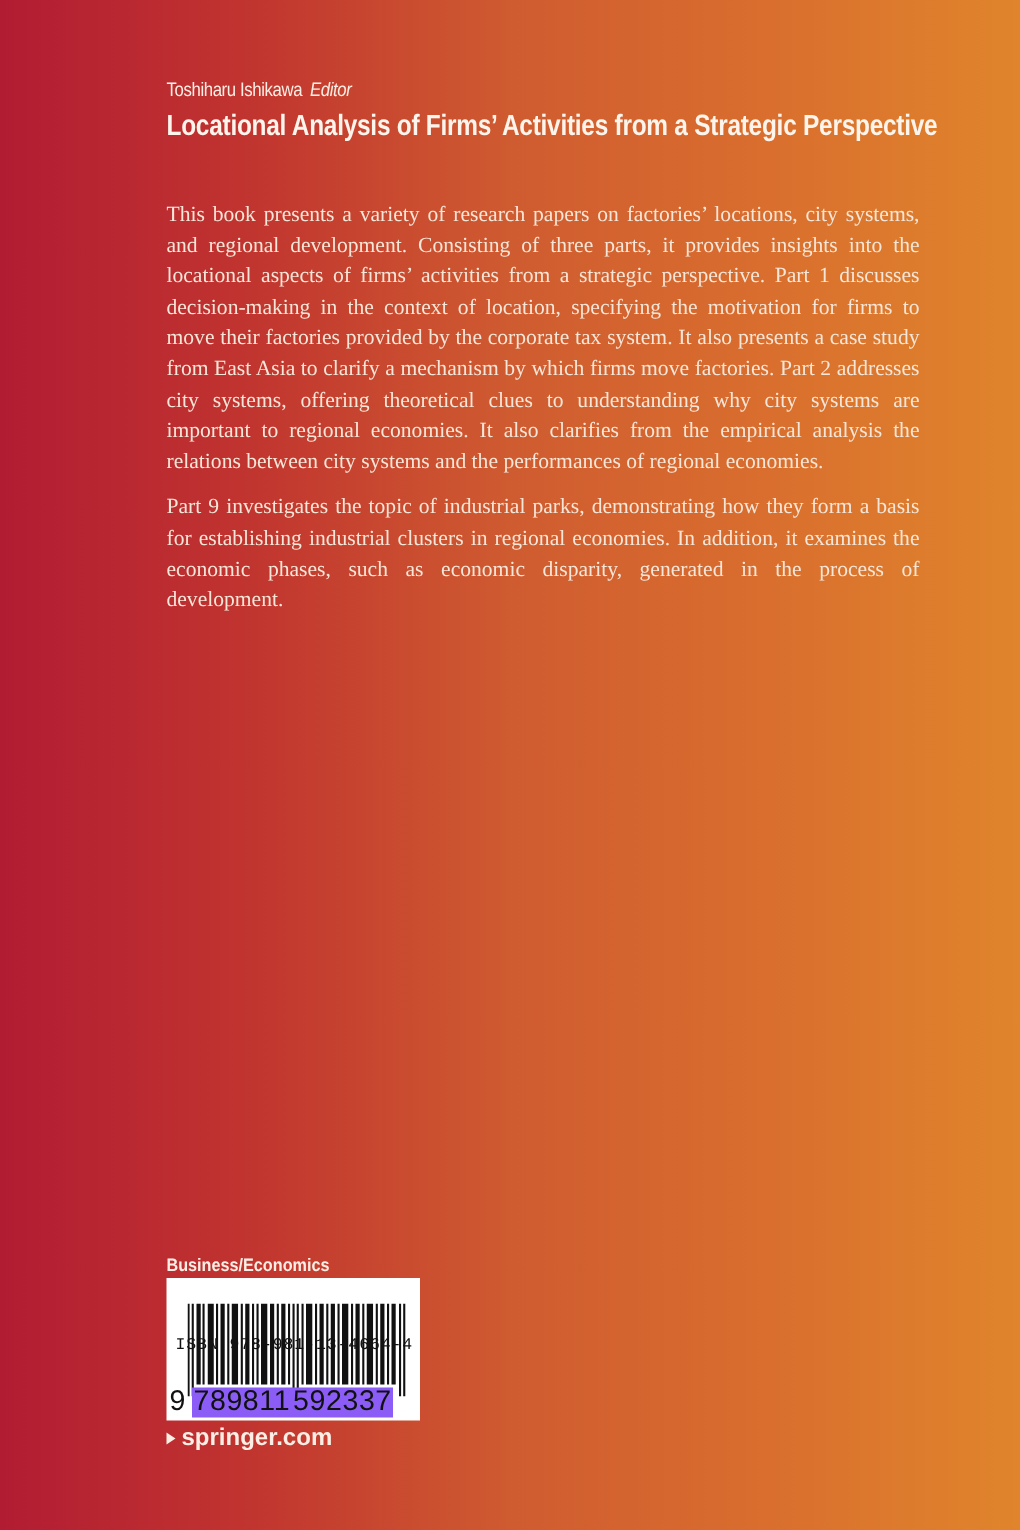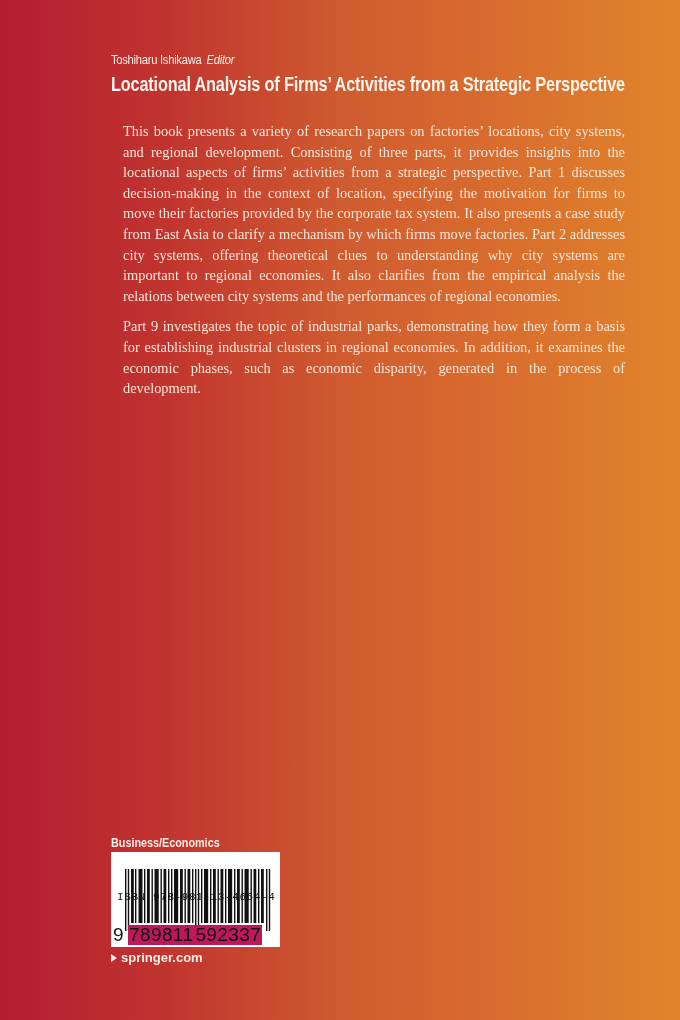--- a/index.html
+++ b/index.html
@@ -39,28 +39,27 @@
       font-weight: bold;
       color: #fdf4ec;
       white-space: nowrap;
       transform: scaleX(0.835);
       transform-origin: left top;
       letter-spacing: -0.2px;
     }
     .blurb {
       position: absolute;
       left: 111px;
-      top: 121px;
+      top: 133px;
       width: 502px;
       color: #f6e6d8;
       font-size: 14.4px;
       line-height: 20.6px;
       text-align: justify;
       hyphens: manual;
-      margin-left: 12px;
     }
     .blurb p {
       margin: 0 0 10px 0;
       text-align: justify;
     }
     .category {
       position: absolute;
       left: 111px;
       top: 836px;
       font-family: "Liberation Sans", "DejaVu Sans", sans-serif;
@@ -107,30 +106,30 @@
       color: #111;
       white-space: nowrap;
       line-height: 20px;
     }
     .bar-digits .lead {
       display: inline-block;
       width: 15px;
     }
     .bar-digits .grp {
       display: inline-block;
-      background: #be185d;
+      background: #8b5cf6;
       letter-spacing: 0.4px;
       padding: 0 1px;
     }
     .publisher-link {
       position: absolute;
       left: 111px;
       top: 950px;
       font-family: "Liberation Sans", "DejaVu Sans", sans-serif;
-      font-size: 13px;
+      font-size: 16px;
       font-weight: bold;
       color: #fbeee4;
       white-space: nowrap;
       text-decoration: none;
     }
     .publisher-link .arrow {
       display: inline-block;
       width: 0;
       height: 0;
       border-left: 6px solid #fbeee4;

